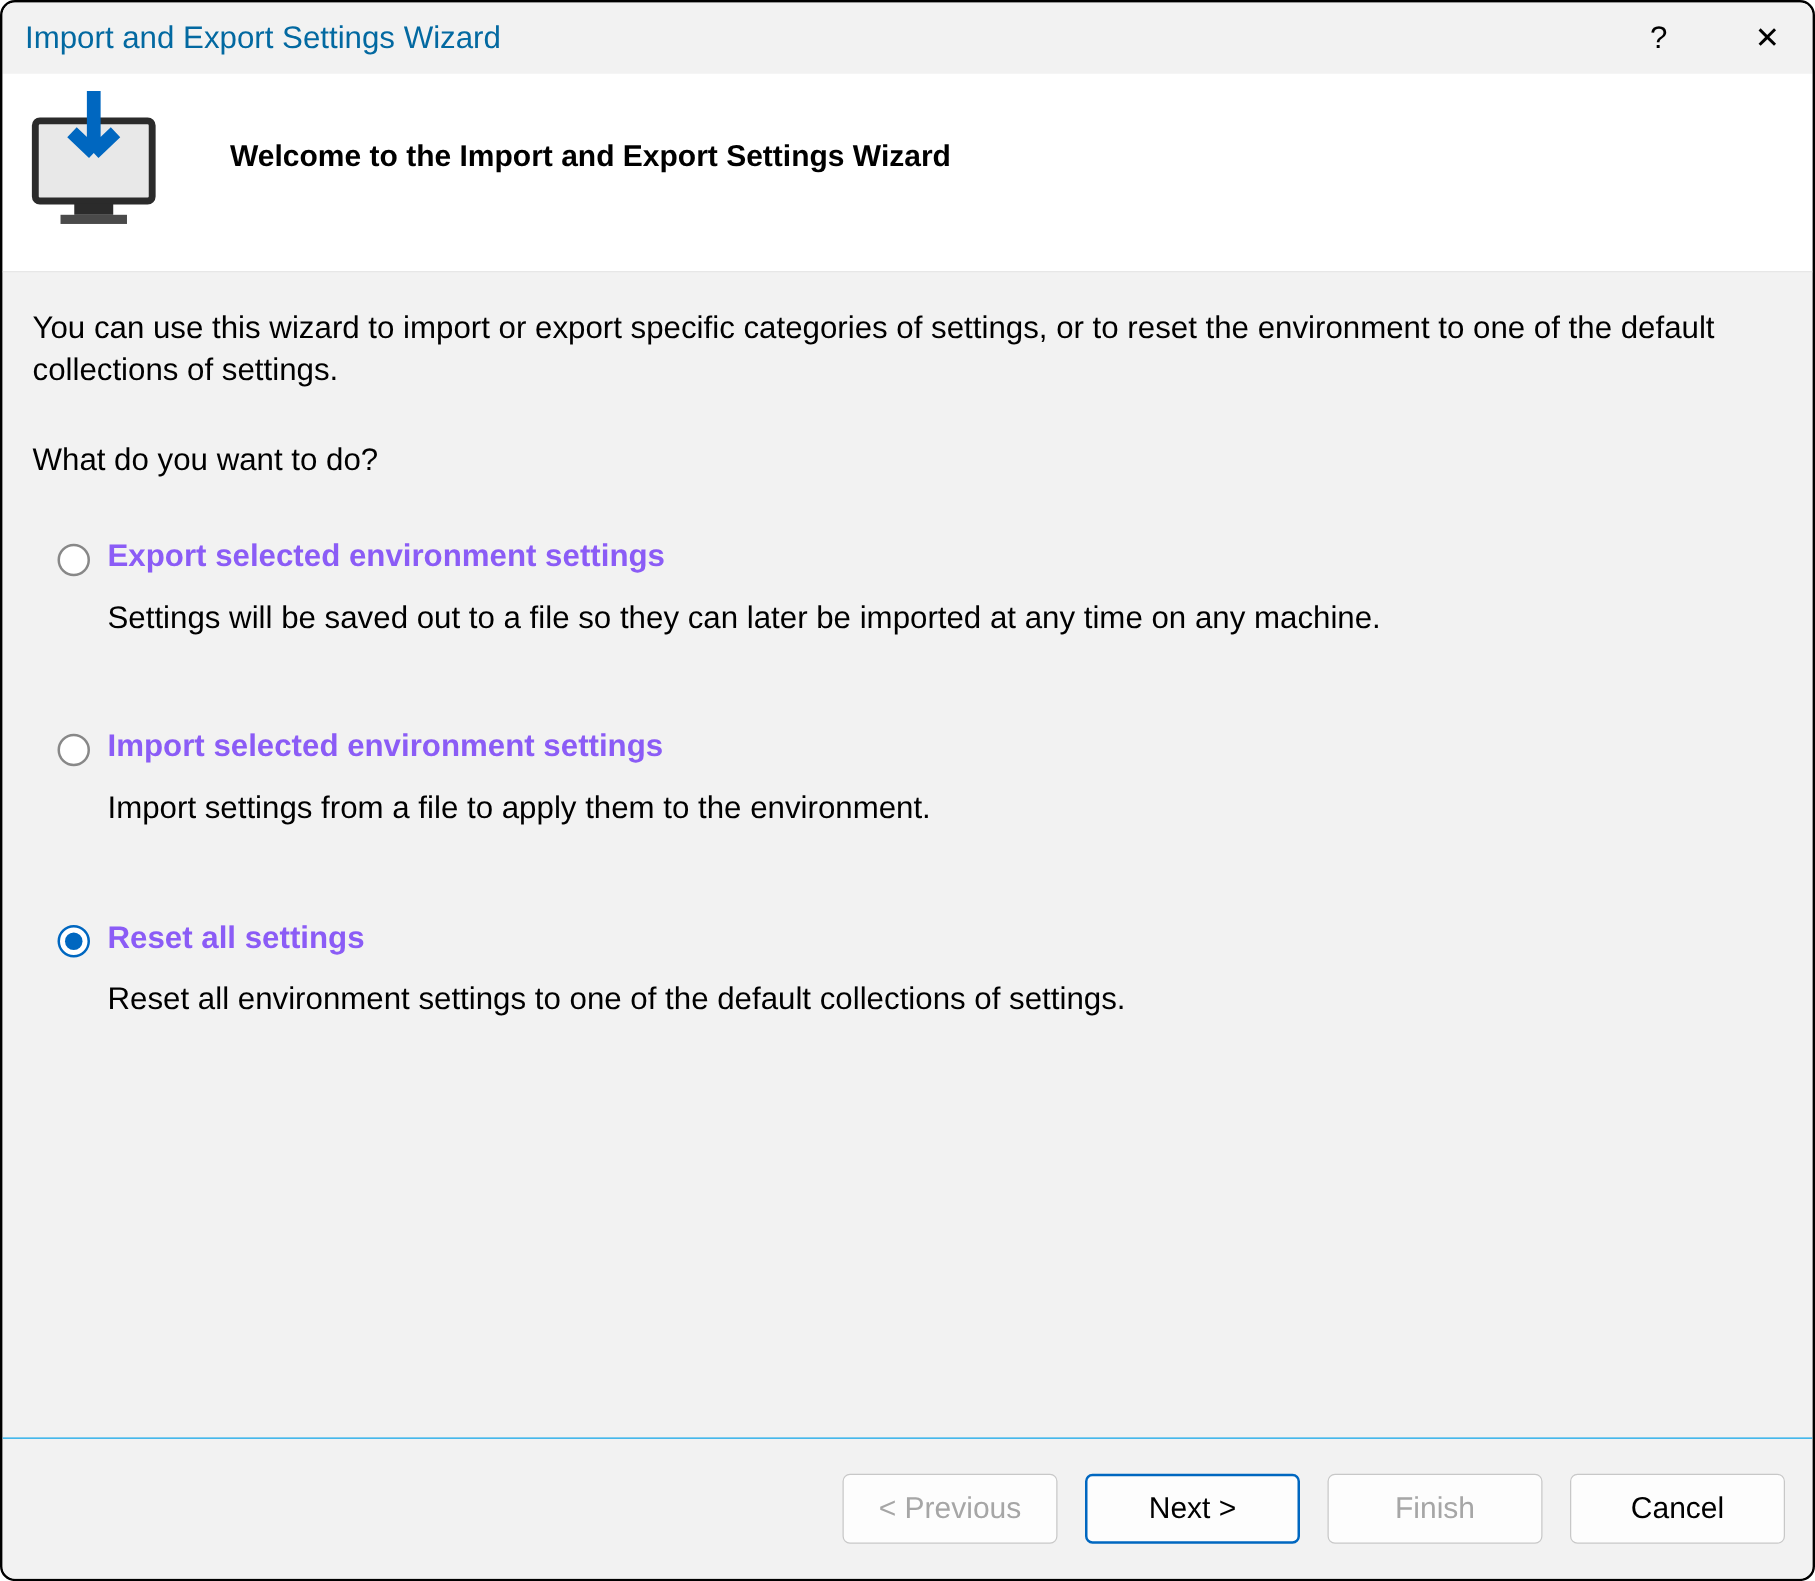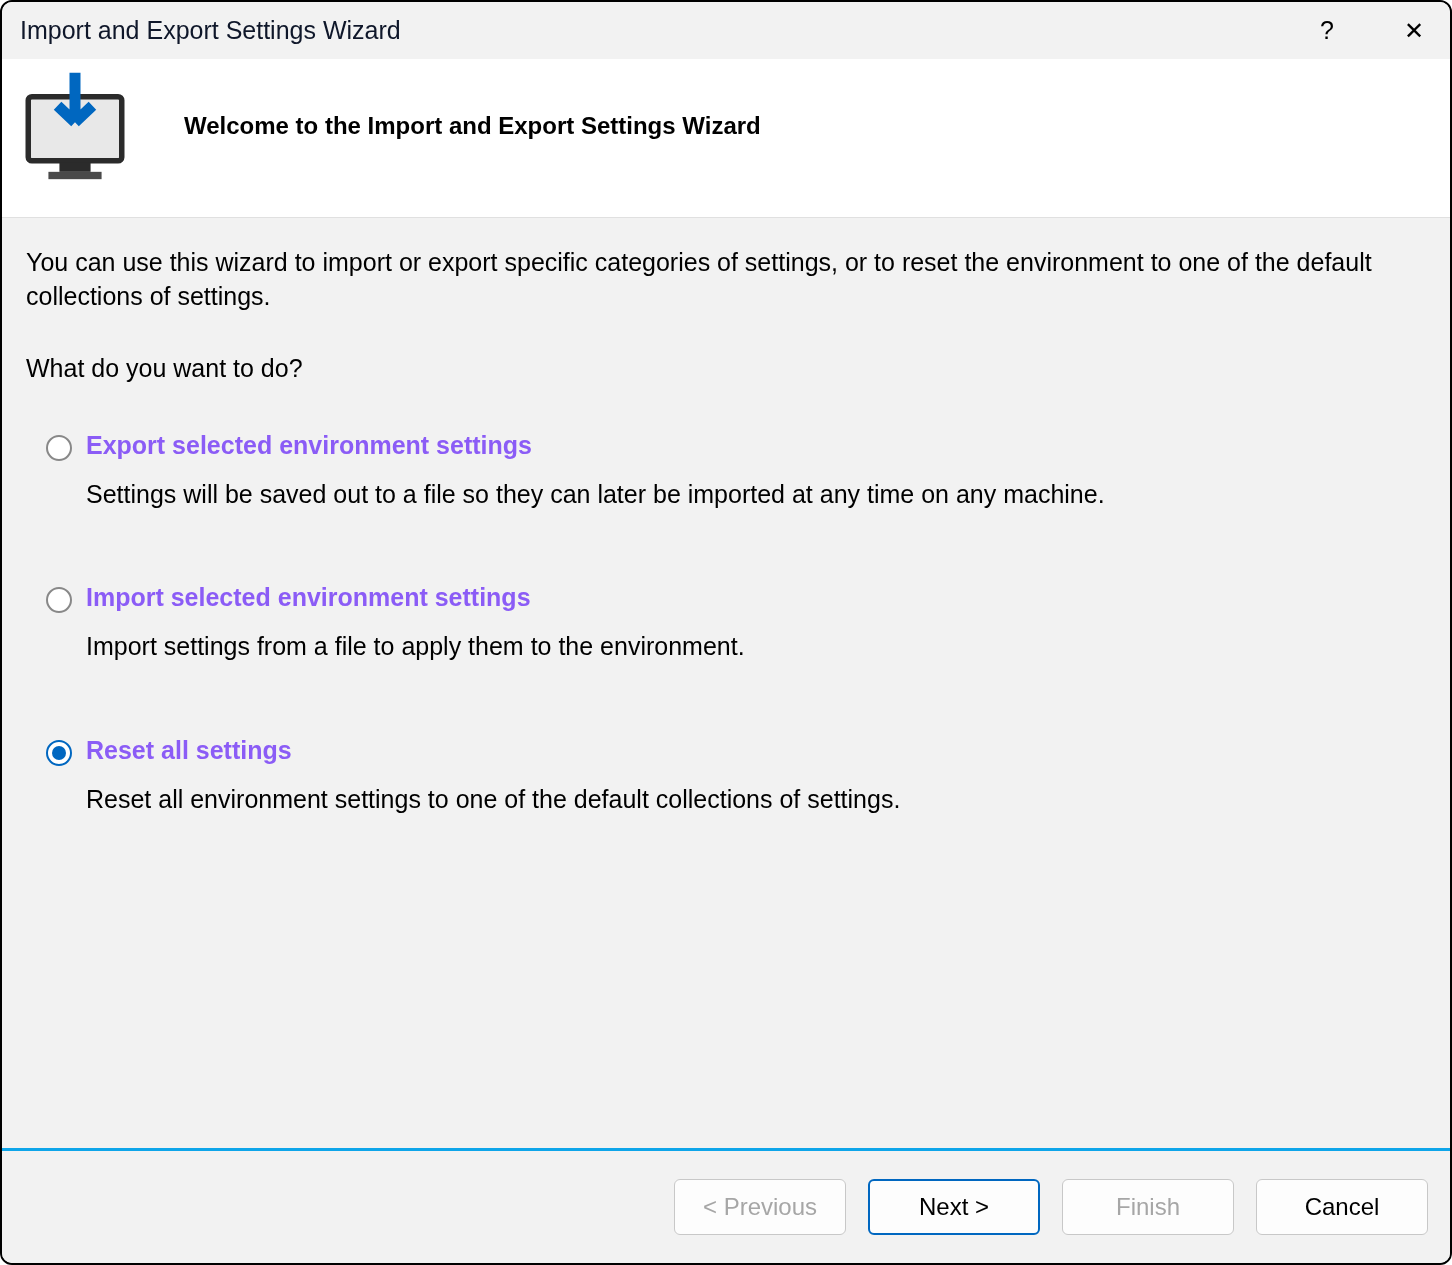--- a/index.html
+++ b/index.html
@@ -27,21 +27,21 @@
     .titlebar {
       display: flex;
       align-items: center;
       justify-content: space-between;
       padding: 10px 18px;
       background: #f2f2f2;
       border-bottom: none;
     }
     .titlebar-title {
       font-size: 25px;
-      color: #0f172a;
+      color: #0369a1;
     }
     .titlebar-controls {
       display: flex;
       align-items: center;
       gap: 54px;
     }
     .titlebar-help {
       font-size: 25px;
       color: #000;
       cursor: pointer;
@@ -135,21 +135,21 @@
       color: #8b5cf6;
       margin-bottom: 18px;
     }
     .option-desc {
       font-size: 25px;
       color: #000;
       line-height: 1.35;
       padding-left: 0;
     }
     .footer {
-      border-top: 3px solid #0ea5e9;
+      border-top: 1px solid #0ea5e9;
       padding: 28px 22px;
       display: flex;
       justify-content: flex-end;
       gap: 22px;
       background: #f2f2f2;
     }
     .btn {
       min-width: 172px;
       height: 56px;
       font-size: 24px;

